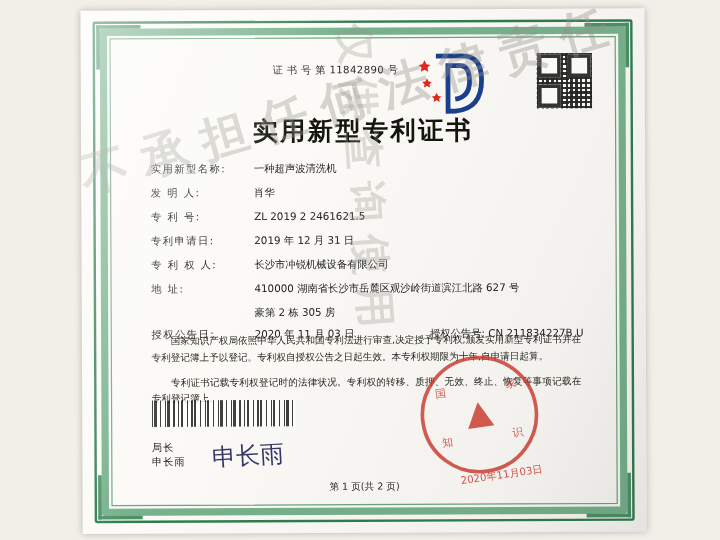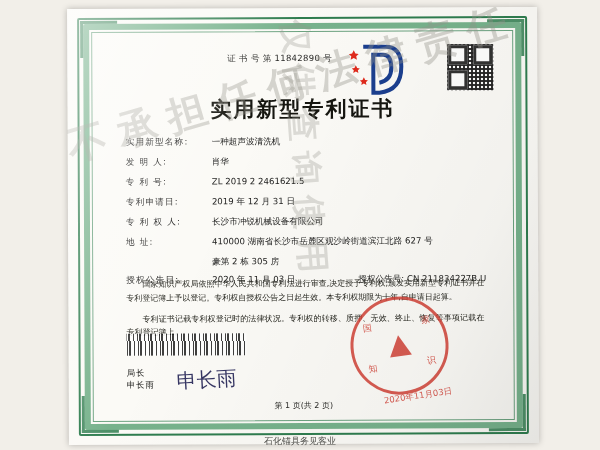--- a/index.html
+++ b/index.html
@@ -359,14 +359,13 @@
       </div>
       <div class="seal-date">2020年11月03日</div>
 
       <div class="page-num">第 1 页(共 2 页)</div>
     </div>
 
     <div class="watermark">不承担任何法律责任</div>
     <div class="watermark2">仅供查询使用</div>
   </div>
 
-  <div class="caption">石化锚具务见客业</div>
 </div>
 
 </body></html>

